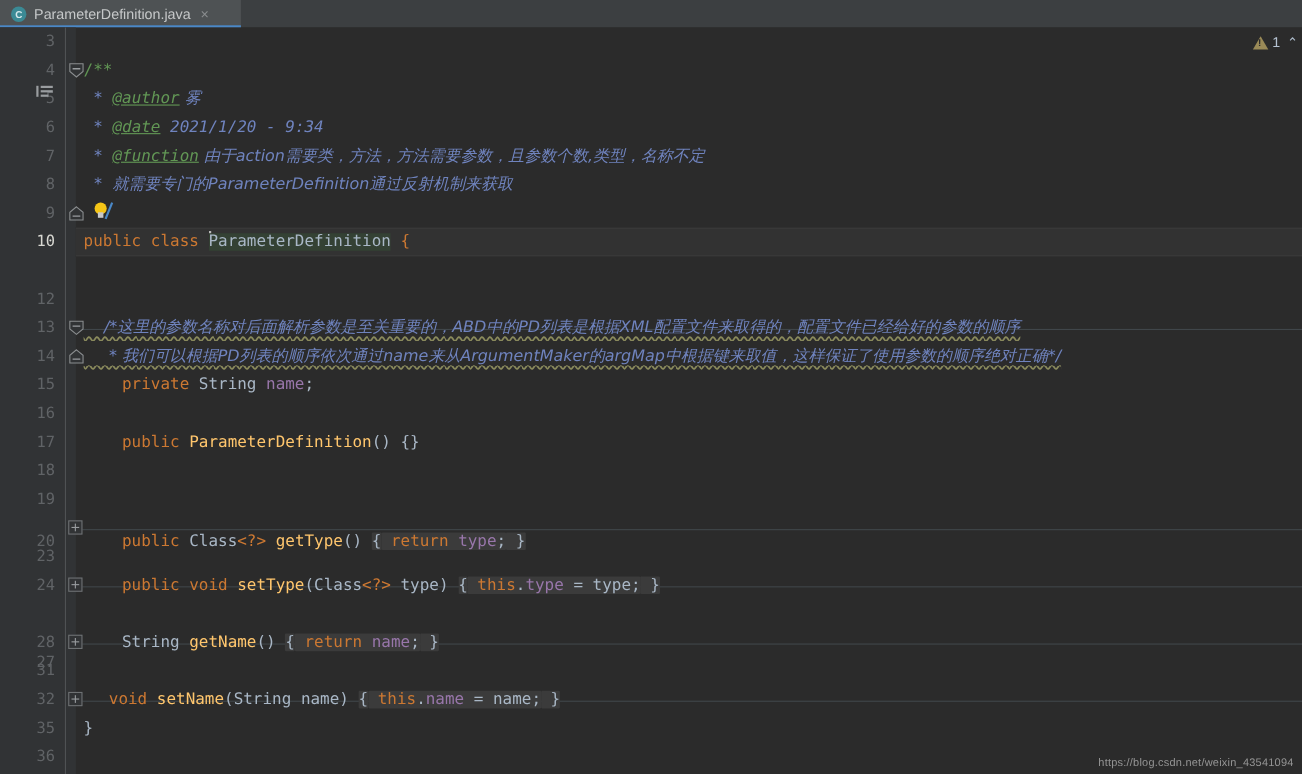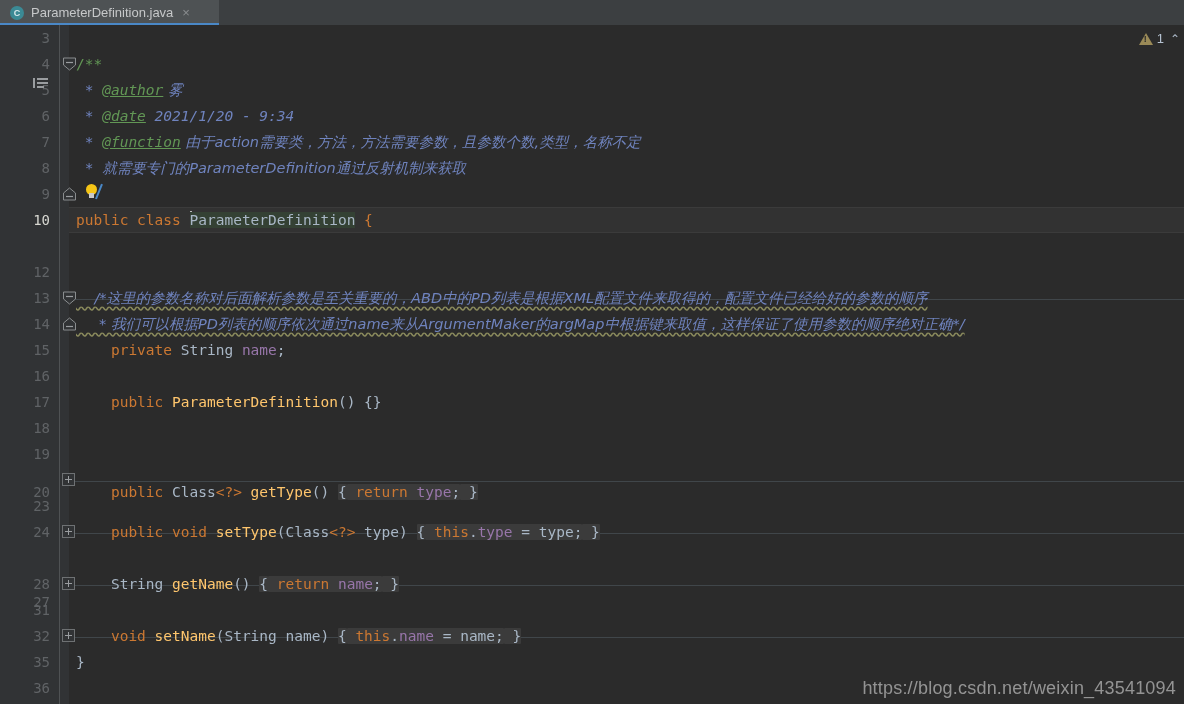--- a/index.html
+++ b/index.html
@@ -281,21 +281,21 @@
     font-size: 12px;
     margin-left: 2px;
   }
 
   
   .watermark {
     position: absolute;
     right: 8px;
     bottom: 5px;
     font-family: "Liberation Sans", sans-serif;
-    font-size: 18px;
+    font-size: 10px;
     color: #a6a6a6;
     opacity: .85;
     letter-spacing: .2px;
   }
 </style>
 </head>
 <body>
 
 <div class="ide">
 
@@ -417,21 +417,21 @@
       <span class="lineno">28</span>
       <span class="codetext" style="left:76px;"><span class="type">    String </span><span class="fn">getName</span><span class="punct">() </span><span class="fchip punct">{</span><span class="fchip"> <span class="kw">return</span> <span class="fld">name</span>;</span><span class="fchip"> }</span></span>
     </div>
 
     <div class="row" style="top:572px;">
       <span class="lineno">31</span>
     </div>
 
     <div class="row" style="top:598px;">
       <span class="lineno">32</span>
-      <span class="codetext" style="left:76px;text-align:center;"><span class="kw">    void </span><span class="fn">setName</span><span class="punct">(</span><span class="type">String </span><span class="punct">name) </span><span class="fchip punct">{</span><span class="fchip"> <span class="kw">this</span>.<span class="fld">name</span> = name;</span><span class="fchip"> }</span></span>
+      <span class="codetext" style="left:64px;text-align:center;"><span class="kw">    void </span><span class="fn">setName</span><span class="punct">(</span><span class="type">String </span><span class="punct">name) </span><span class="fchip punct">{</span><span class="fchip"> <span class="kw">this</span>.<span class="fld">name</span> = name;</span><span class="fchip"> }</span></span>
     </div>
 
     <div class="row" style="top:624px;">
       <span class="lineno">35</span>
       <span class="codetext" style="left:76px;"><span class="punct">}</span></span>
     </div>
 
     <div class="row" style="top:650px;padding-left:36px;">
       <span class="lineno">36</span>
     </div>

